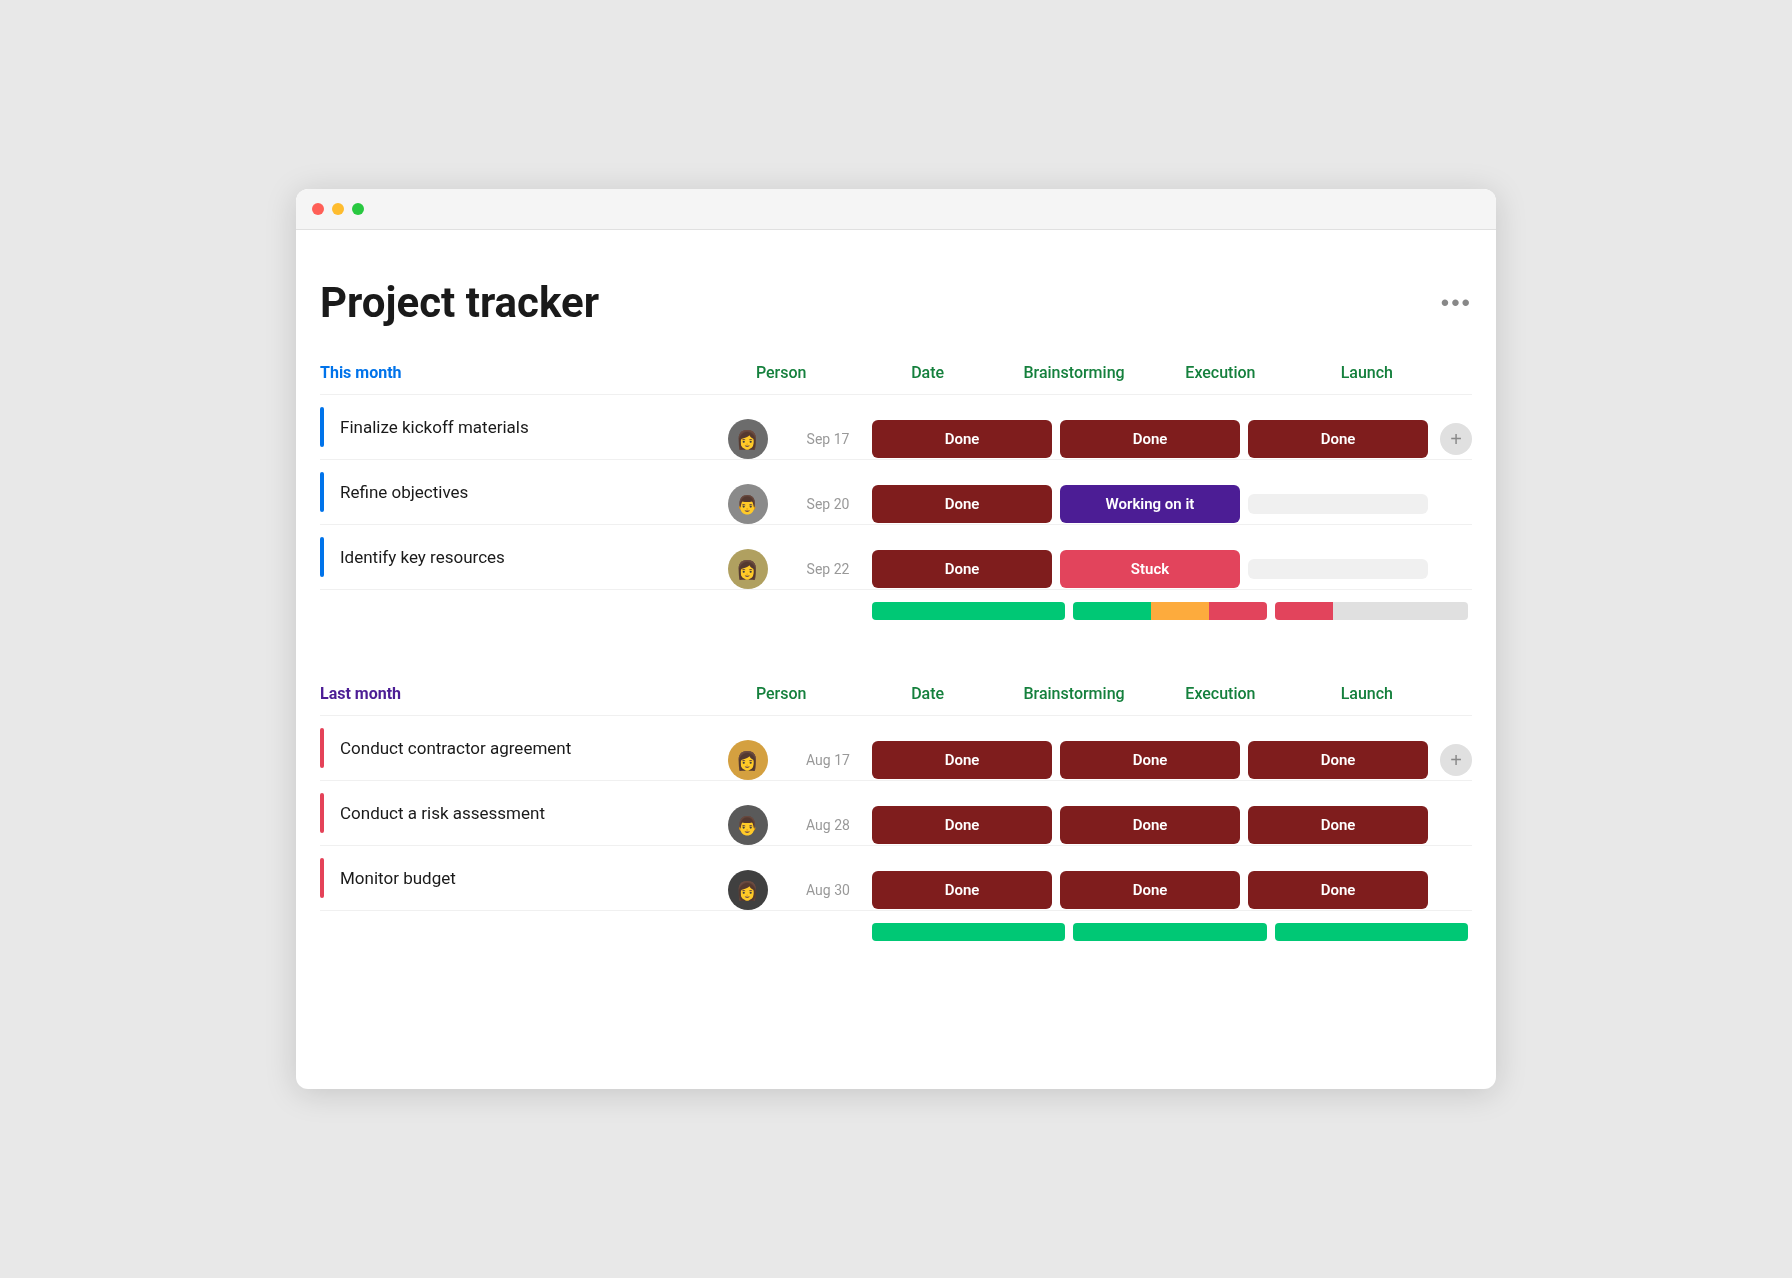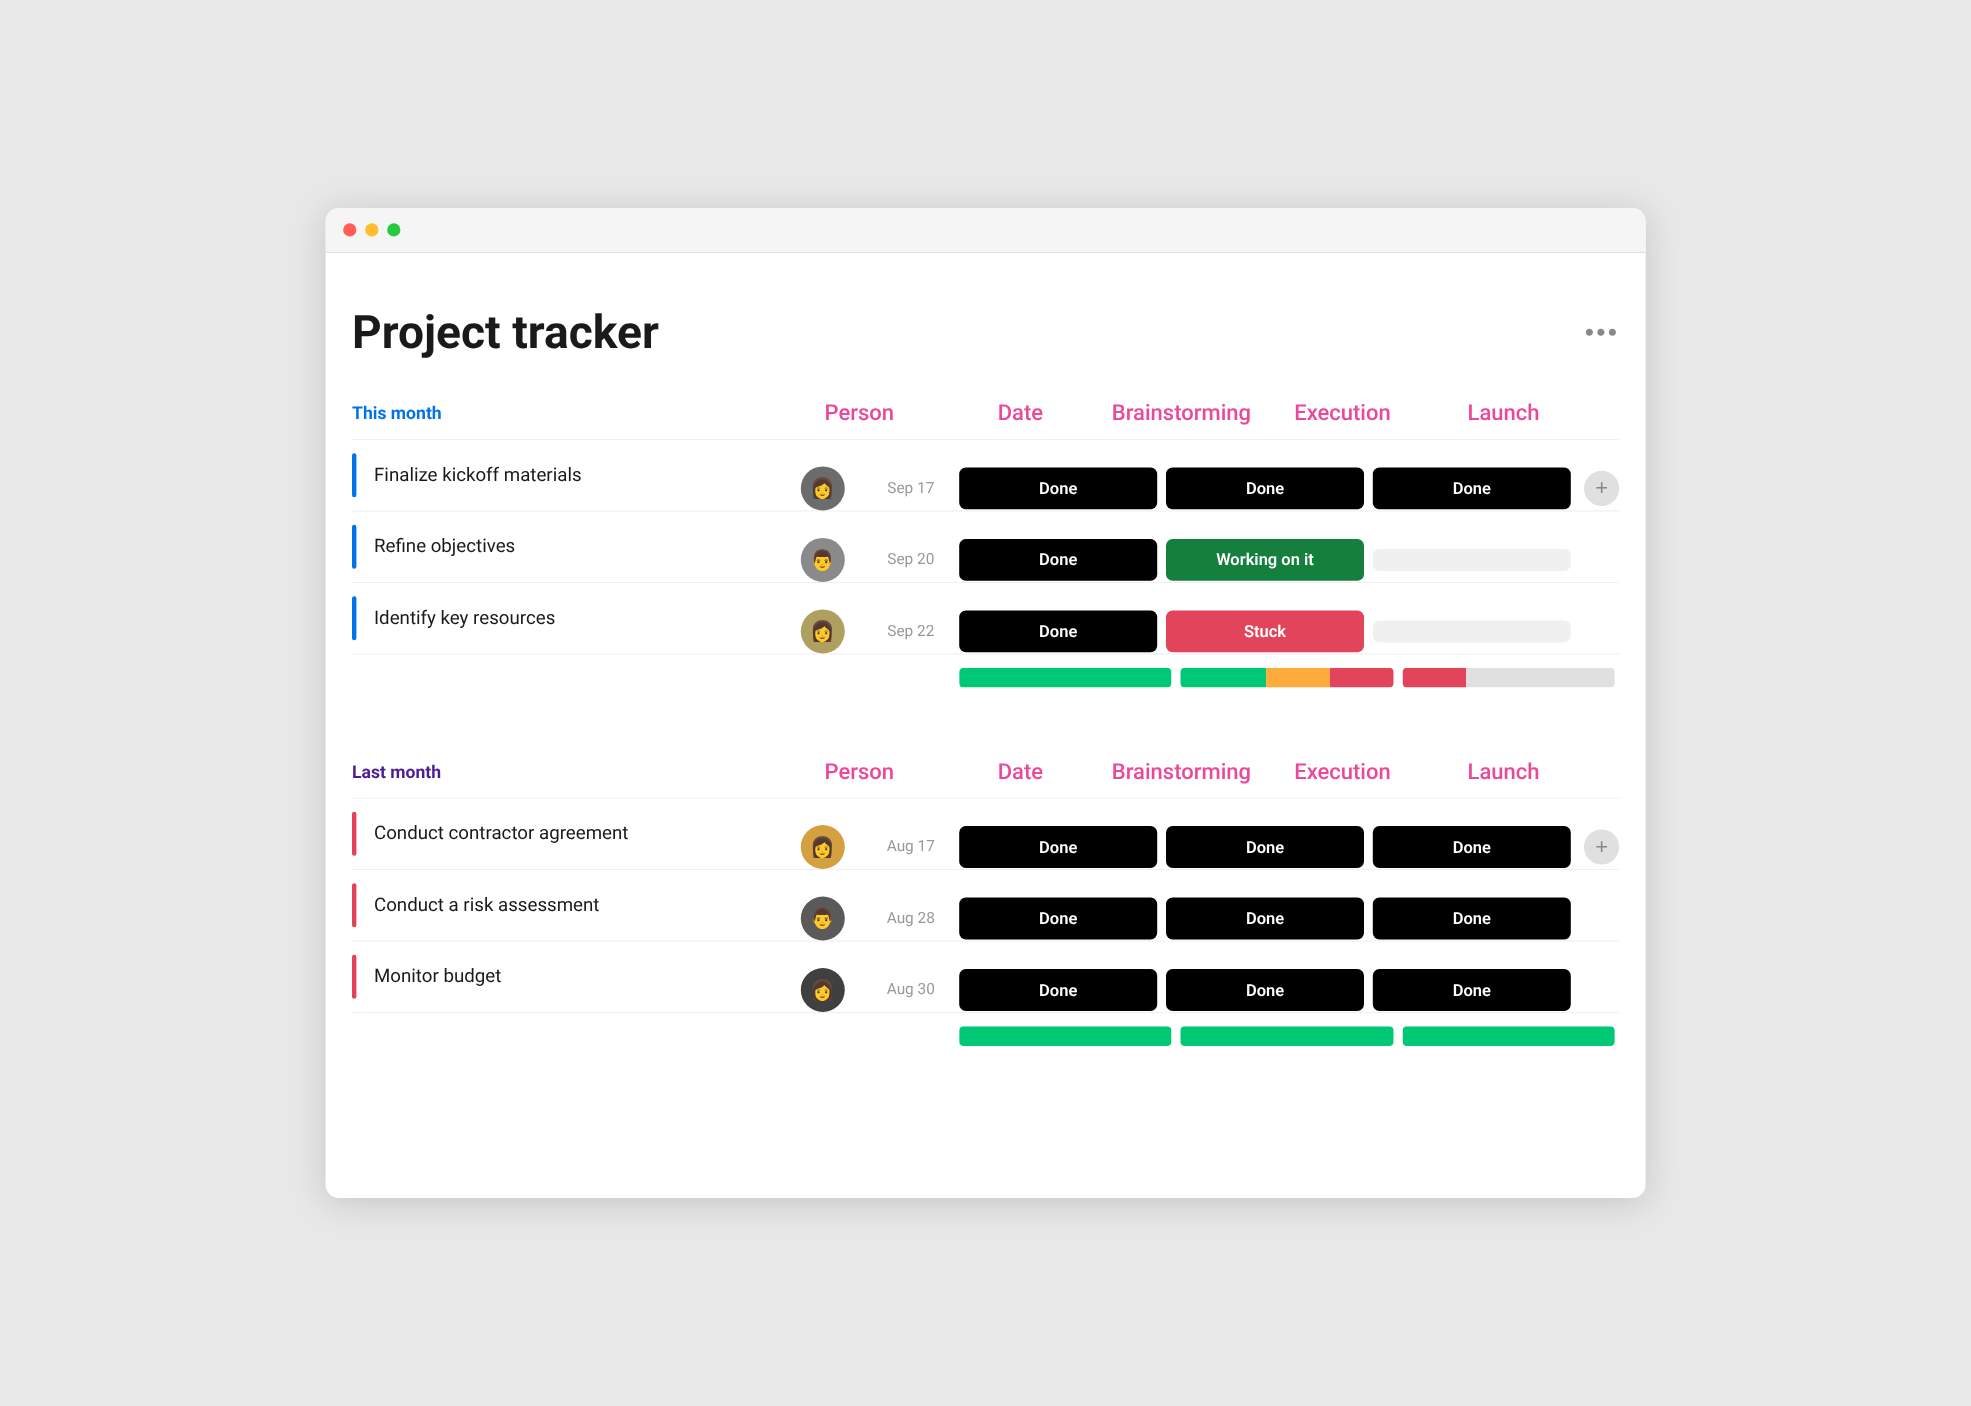--- a/index.html
+++ b/index.html
@@ -80,22 +80,22 @@
       display: flex;
       align-items: center;
       flex: 1;
       padding-left: 8px;
     }
     .col-person { width: 80px; text-align: center; }
     .col-date { width: 80px; text-align: center; }
     .col-label {
       flex: 1;
       text-align: center;
-      font-size: 20px;
-      color: #ec4899;
+      font-size: 16px;
+      color: #15803d;
       font-weight: 500;
     }
     .col-add { width: 32px; text-align: center; }
     .table-body { }
     .table-row {
       display: flex;
       align-items: flex-end;
       border-top: 1px solid #f0f0f0;
       min-height: 64px;
     }
@@ -136,22 +136,22 @@
     }
     .status-badge {
       border-radius: 6px;
       padding: 10px 0;
       width: 100%;
       text-align: center;
       font-size: 15px;
       font-weight: 600;
       color: #fff;
     }
-    .status-done { background: #000000; }
-    .status-working { background: #15803d; }
+    .status-done { background: #7f1d1d; }
+    .status-working { background: #4c1d95; }
     .status-stuck { background: #e2445c; }
     .status-empty { background: #f0f0f0; color: transparent; }
     .avatar {
       width: 40px;
       height: 40px;
       border-radius: 50%;
       background: #ccc;
       display: flex;
       align-items: center;
       justify-content: center;

